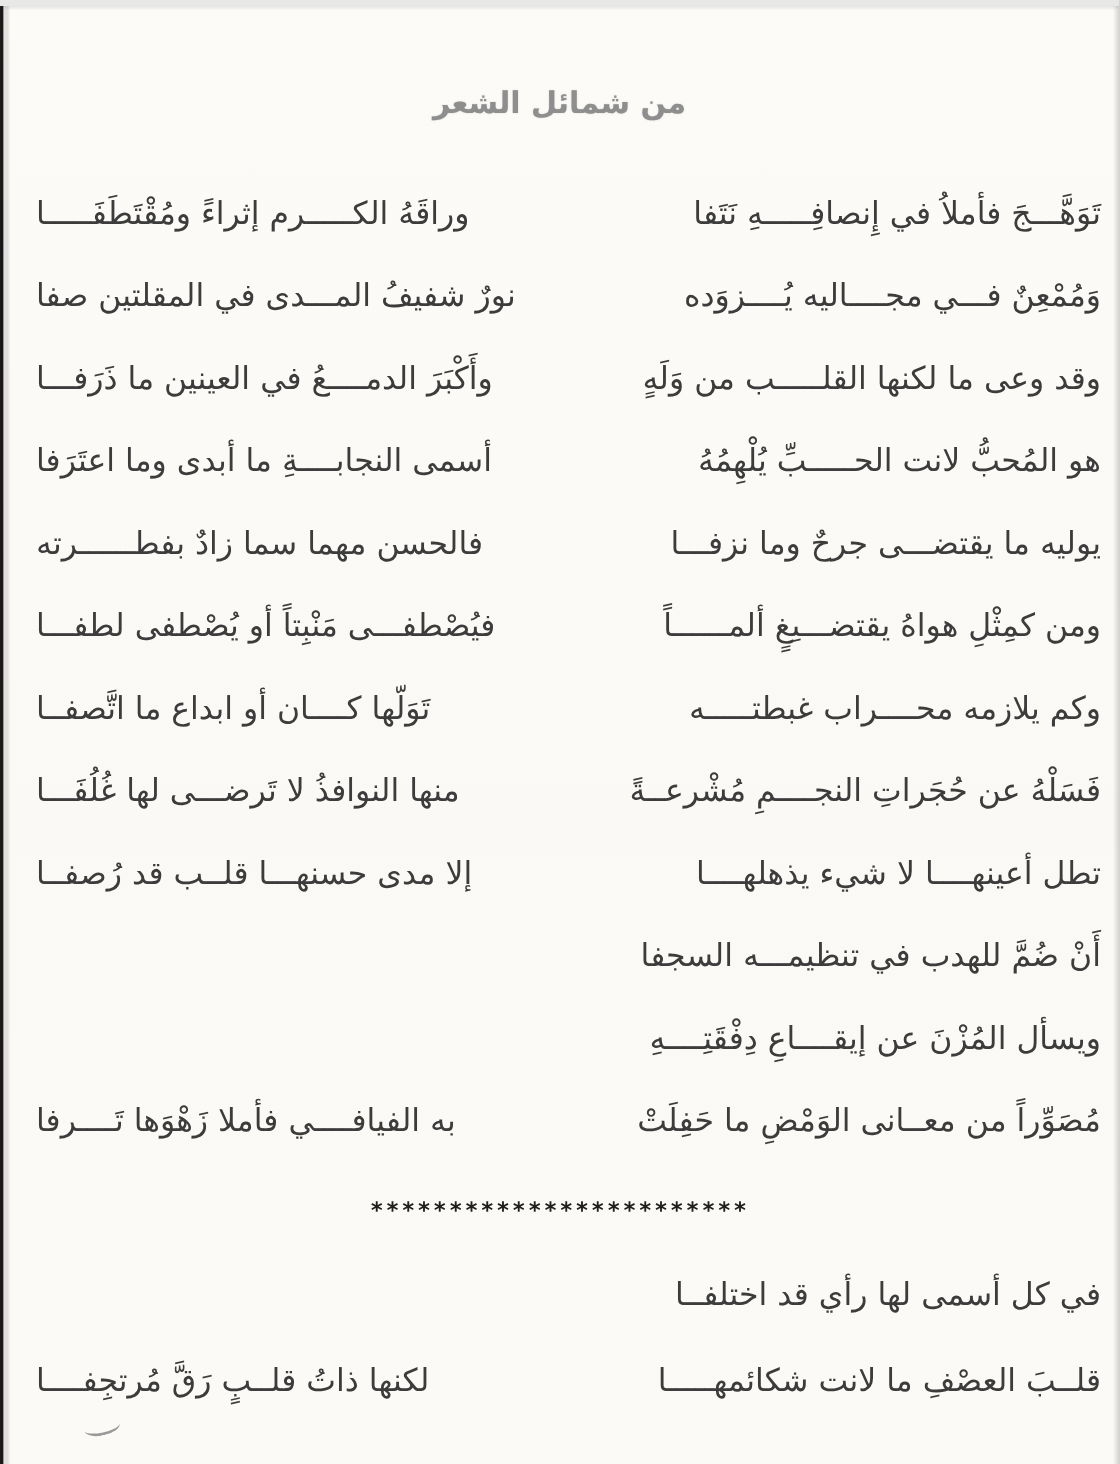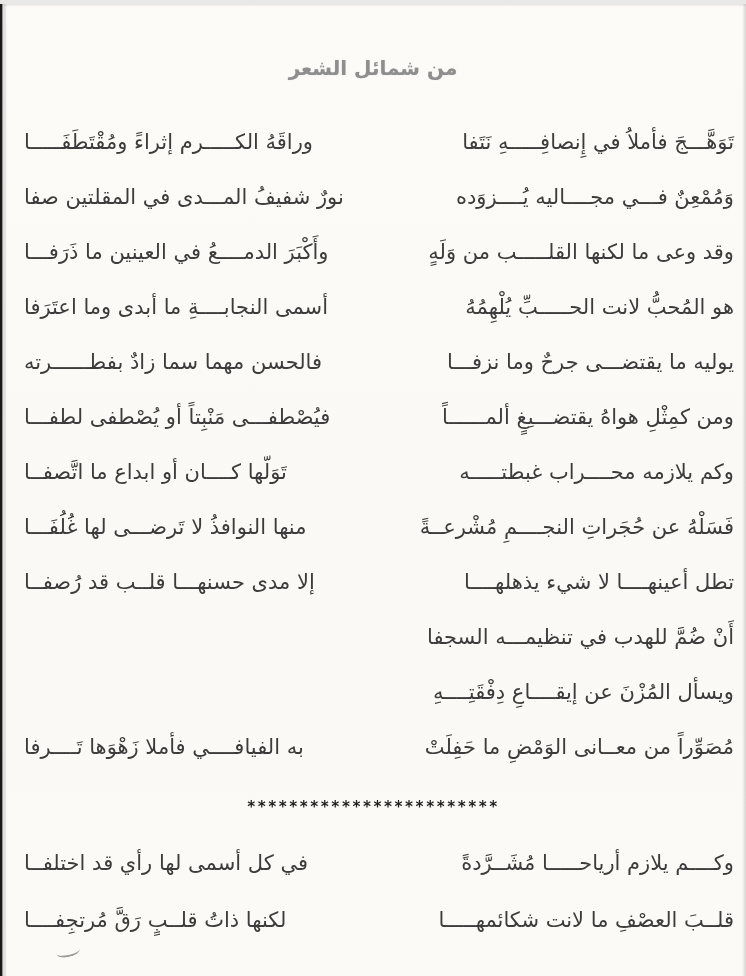--- a/index.html
+++ b/index.html
@@ -132,21 +132,20 @@
     <div class="row">
       <span class="hemi">مُصَوِّراً من معــانى الوَمْضِ ما حَفِلَتْ</span>
       <span class="hemi">به الفيافــــي فأملا زَهْوَها تَــــرفا</span>
     </div>
   </div>
 
   <div class="separator">************************</div>
 
   <div class="closing">
     <div class="row">
-      <span class="hemi">وكــــم يلازم أرياحـــــا مُشَــرَّدةً</span>
       <span class="hemi">في كل أسمى لها رأي قد اختلفــا</span>
     </div>
     <div class="row">
       <span class="hemi">قلــبَ العصْفِ ما لانت شكائمهـــــا</span>
       <span class="hemi">لكنها ذاتُ قلــبٍ رَقَّ مُرتجِفــــا</span>
     </div>
   </div>
 
   <div class="stray-mark"></div>
 </div>

